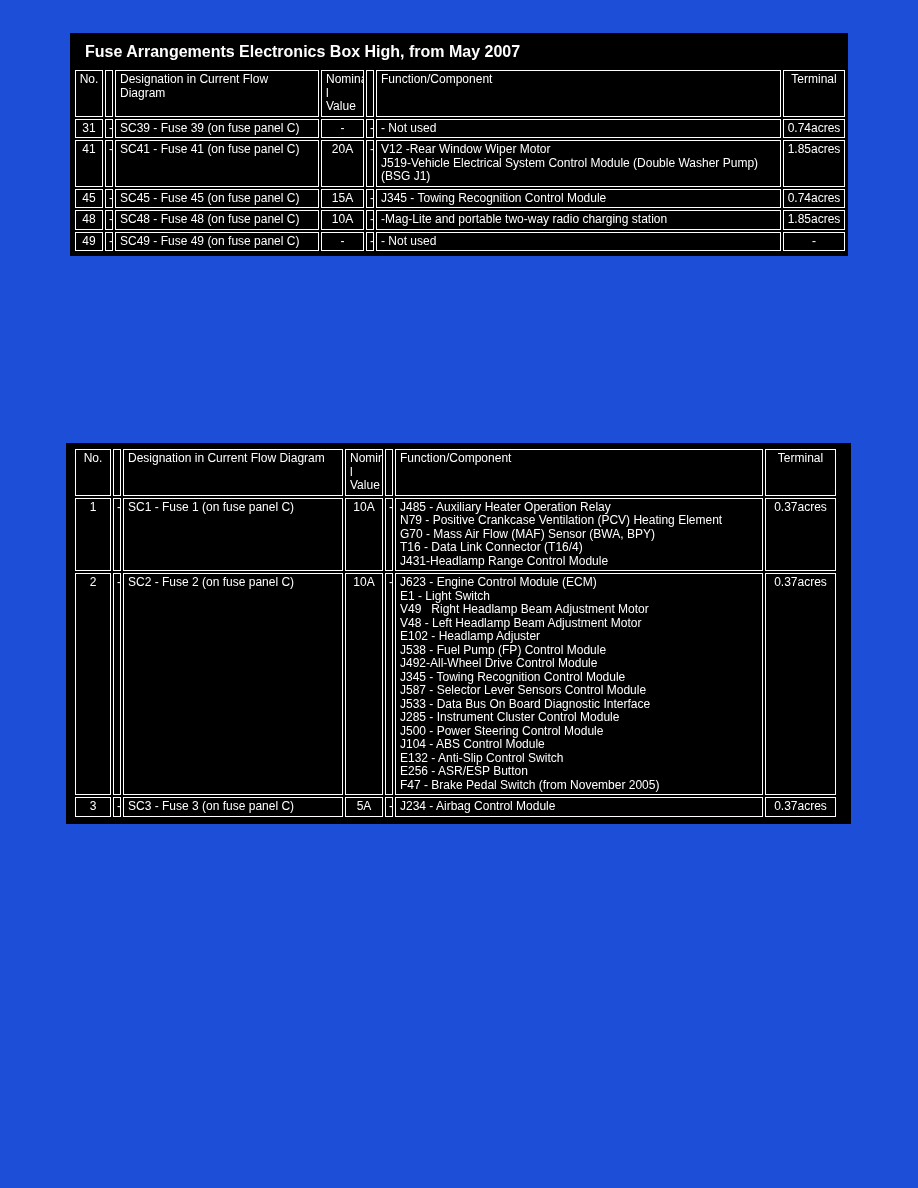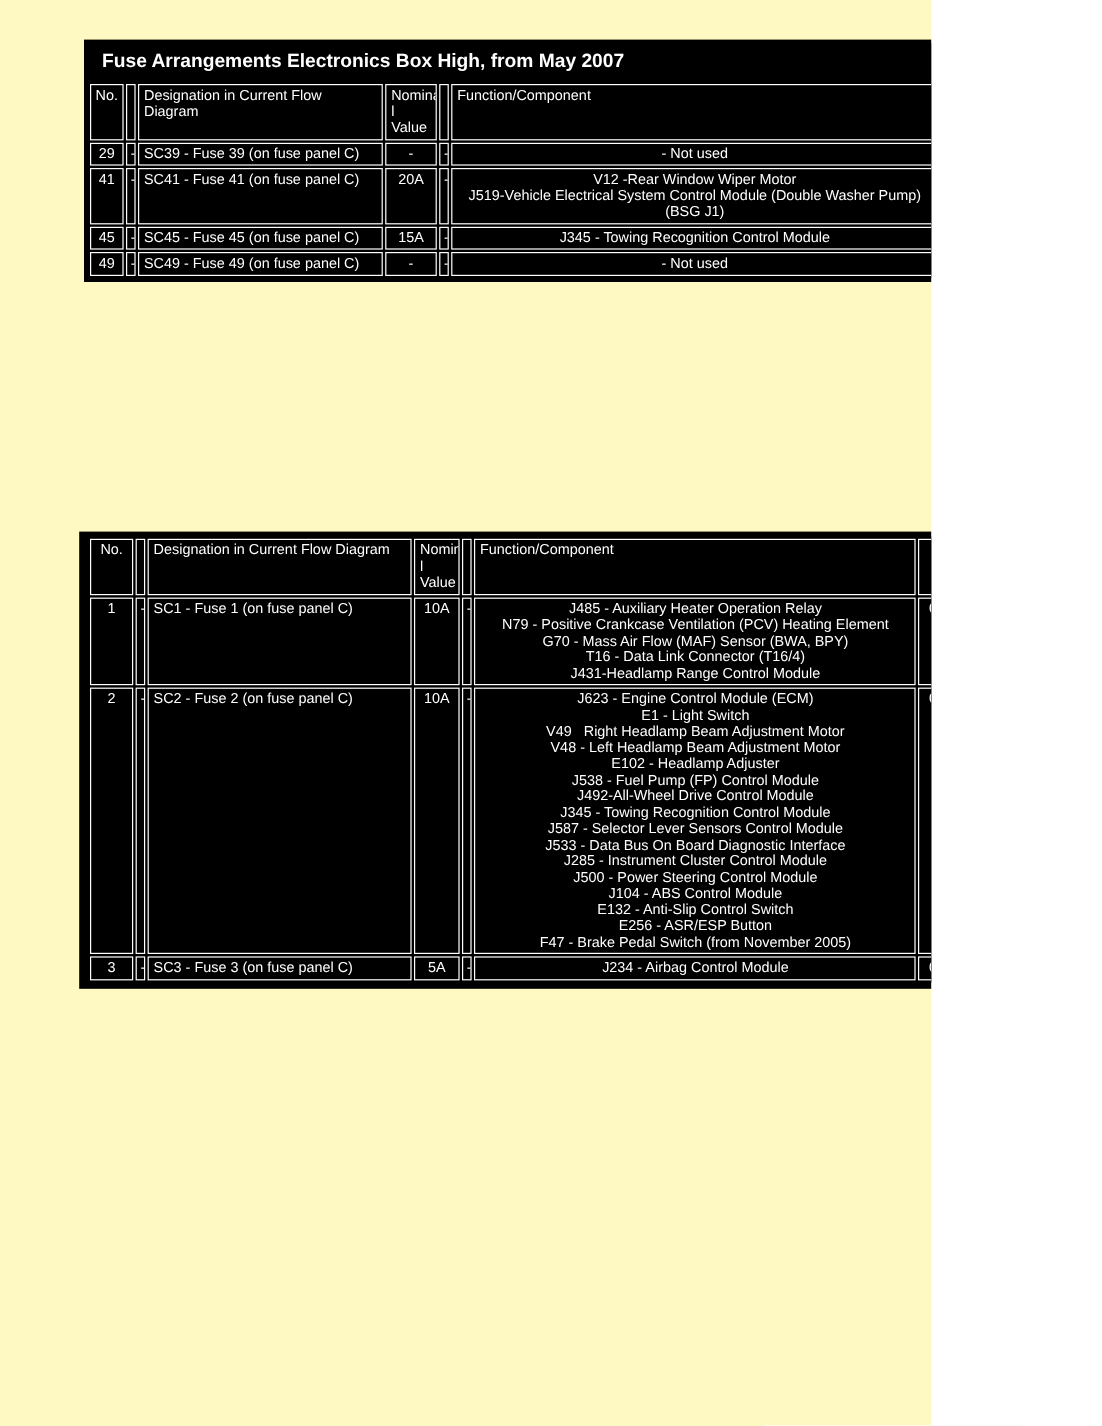--- a/index.html
+++ b/index.html
@@ -5,23 +5,23 @@
   html, body {
     margin: 0;
     padding: 0;
     background: #ffffff;
     width: 918px;
     height: 1188px;
     font-family: "Liberation Sans", "DejaVu Sans", sans-serif;
   }
   .page {
     position: relative;
-    width: 776px;
+    width: 918px;
     height: 1188px;
-    background: #fef9c3;
+    background: #1d4ed8;
     overflow: hidden;
   }
   .tbl-frame {
     position: absolute;
     background: #000000;
     box-sizing: border-box;
   }
   .t1 { left: 70px; top: 33px;  width: 778px; padding: 3px; }
   .t2 { left: 66px; top: 443px; width: 785px; padding: 4px 13px 5px 7px; }
   .tbl-title {
@@ -46,21 +46,21 @@
     font-size: 12px;
     font-weight: normal;
     line-height: 13.5px;
     vertical-align: top;
     box-sizing: border-box;
     padding: 2px 3px;
     overflow: hidden;
   }
   .c-center { text-align: center; }
   .c-left   { text-align: left; padding-left: 4px !important; margin-top: 44px; }
-  .prewrap  { white-space: pre-wrap; word-wrap: break-word; text-align: center; }
+  .prewrap  { white-space: pre-wrap; word-wrap: break-word; }
   .preline  { white-space: pre-line; }
 </style>
 </head>
 <body>
 
 <div class="page">
 
   <div class="tbl-frame t1">
     <div class="tbl-title">Fuse Arrangements Electronics Box High, from May 2007</div>
     <table class="fuse">
@@ -80,21 +80,21 @@
           <th class="c-left">Designation in Current Flow Diagram</th>
           <th class="c-left preline">Nomina
 l Value</th>
           <th class="c-center"></th>
           <th class="c-left">Function/Component</th>
           <th class="c-center">Terminal</th>
         </tr>
       </thead>
       <tbody>
   <tr>
-    <td class="c-center">29</td>
+    <td class="c-center">31</td>
     <td class="c-center">-</td>
     <td class="c-left">SC39 - Fuse 39 (on fuse panel C)</td>
     <td class="c-center">-</td>
     <td class="c-center">-</td>
     <td class="c-left prewrap">- Not used</td>
     <td class="c-center">0.74acres</td>
   </tr>
 
 
   <tr>
@@ -116,20 +116,29 @@
     <td class="c-center">-</td>
     <td class="c-left">SC45 - Fuse 45 (on fuse panel C)</td>
     <td class="c-center">15A</td>
     <td class="c-center">-</td>
     <td class="c-left prewrap">J345 - Towing Recognition Control Module</td>
     <td class="c-center">0.74acres</td>
   </tr>
 
 
 
+  <tr>
+    <td class="c-center">48</td>
+    <td class="c-center">-</td>
+    <td class="c-left">SC48 - Fuse 48 (on fuse panel C)</td>
+    <td class="c-center">10A</td>
+    <td class="c-center">-</td>
+    <td class="c-left prewrap">-Mag-Lite and portable two-way radio charging station</td>
+    <td class="c-center">1.85acres</td>
+  </tr>
 
   <tr>
     <td class="c-center">49</td>
     <td class="c-center">-</td>
     <td class="c-left">SC49 - Fuse 49 (on fuse panel C)</td>
     <td class="c-center">-</td>
     <td class="c-center">-</td>
     <td class="c-left prewrap">- Not used</td>
     <td class="c-center">-</td>
   </tr>

